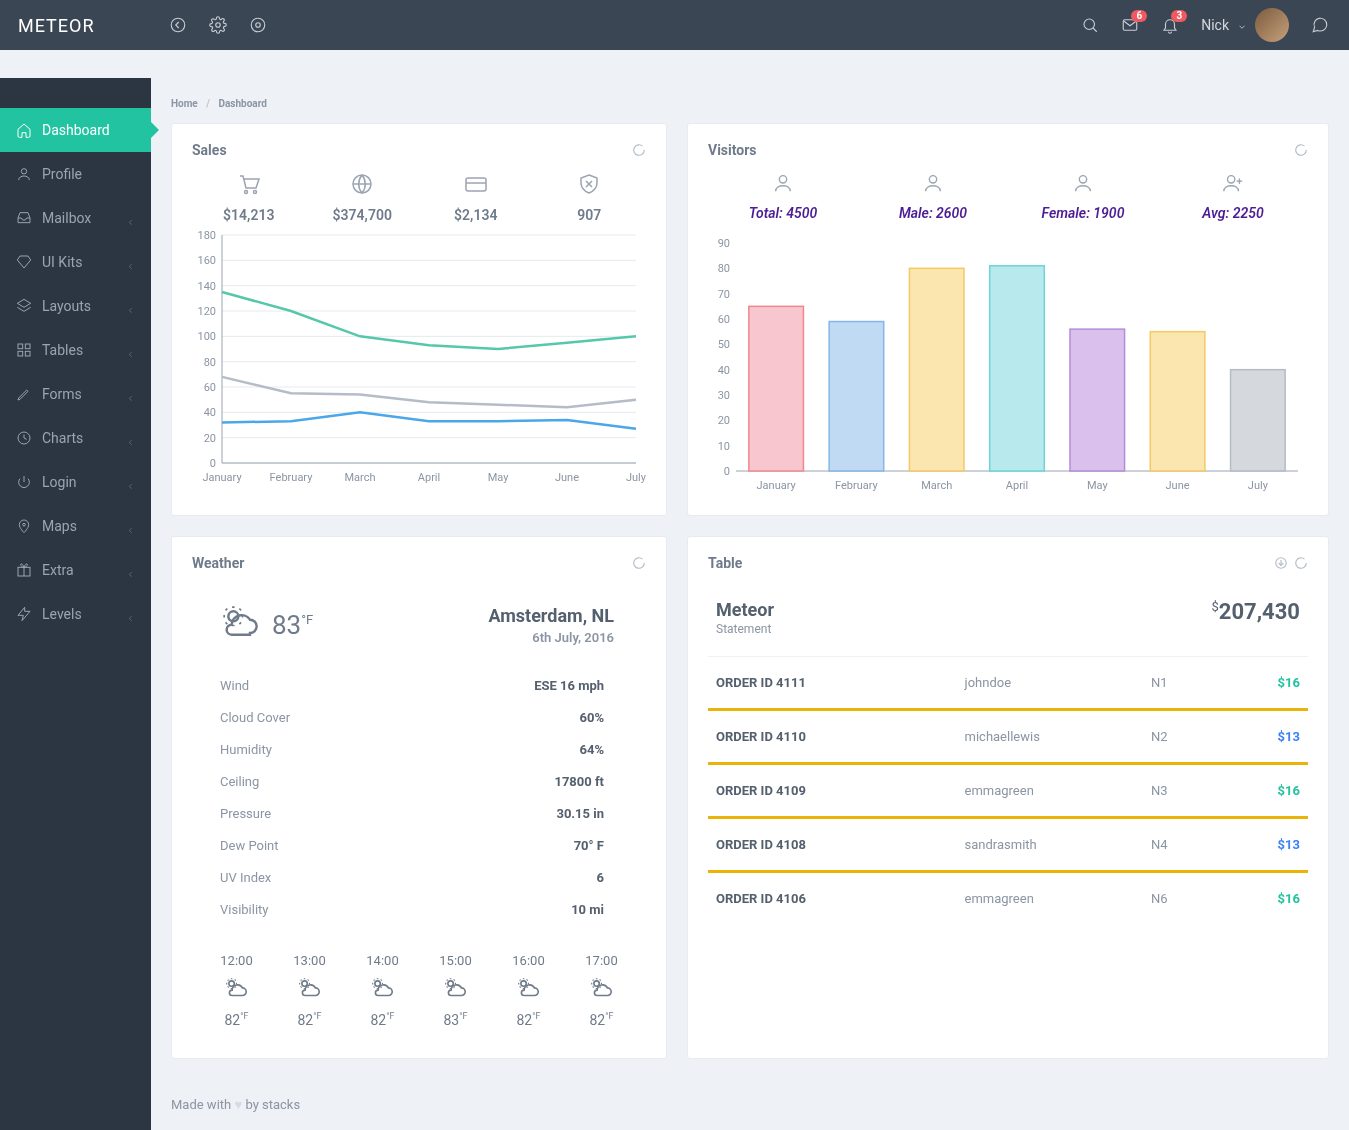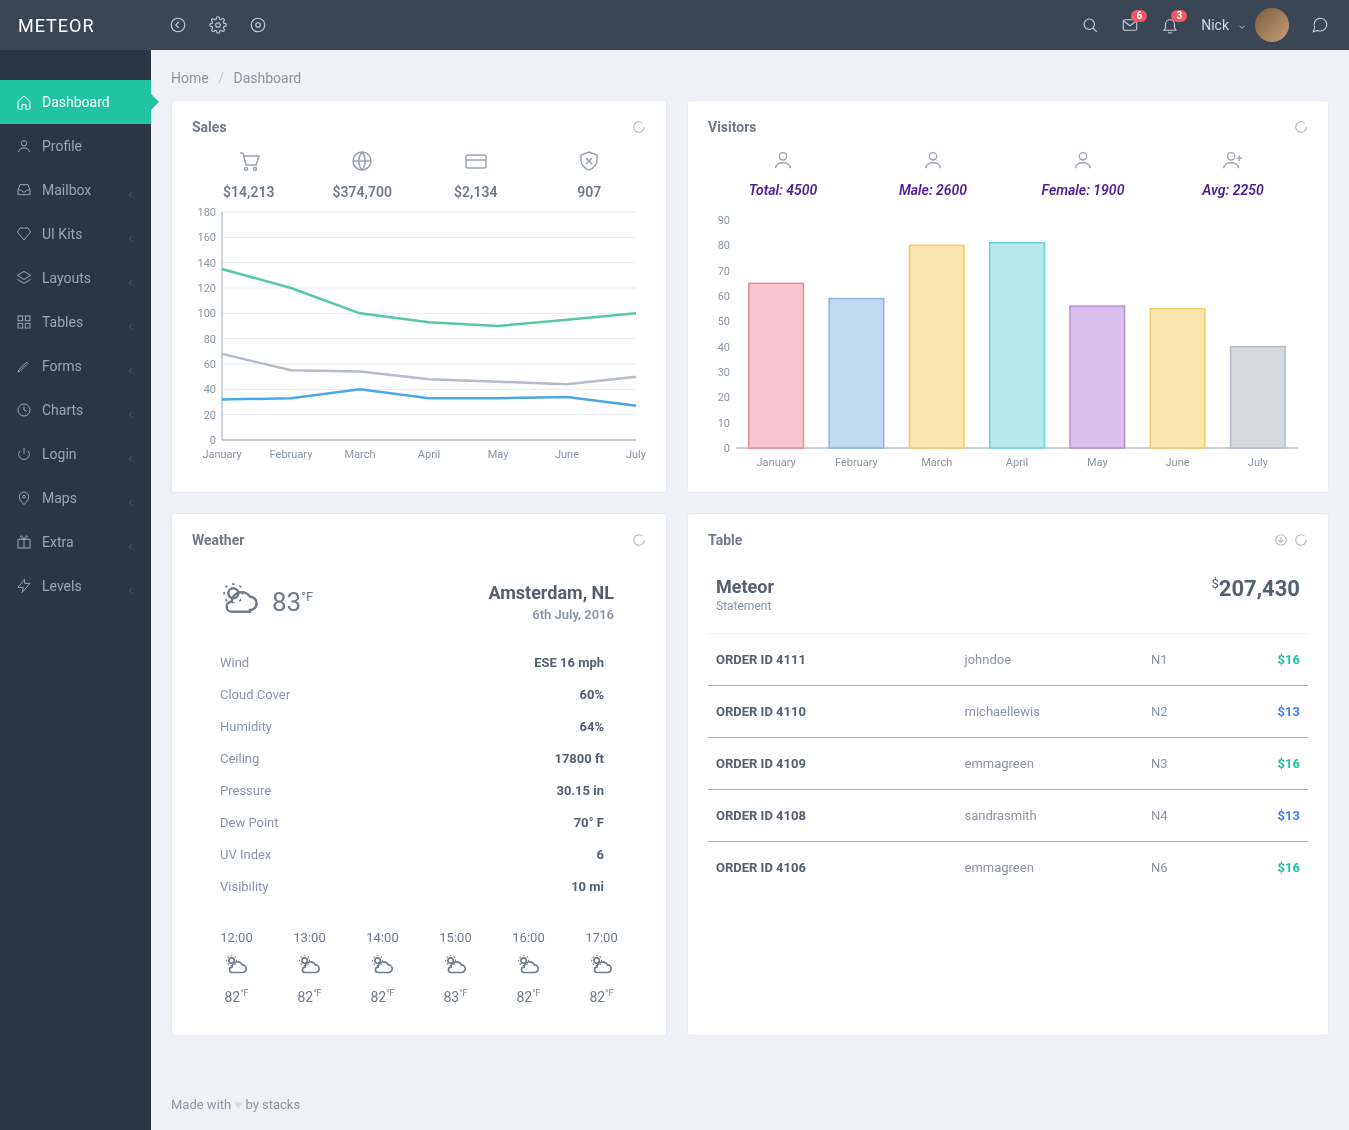--- a/index.html
+++ b/index.html
@@ -1,17 +1,17 @@
 <!DOCTYPE html>
 <html><head>
 <meta charset="utf-8">
 <style>
 * { margin: 0; padding: 0; box-sizing: border-box; }
 body { font-family: -apple-system, BlinkMacSystemFont, "Segoe UI", Roboto, Arial, sans-serif; background: #eef1f5; color: #6f7b8a; font-size: 13px; }
-.app { display: flex; flex-direction: column; height: 1130px; width: 1349px; }
+.app { display: flex; flex-direction: column; height: 1130px; width: 1349px; gap: 28px; }
 
 
 .topbar { background: #3b4655; height: 50px; display: flex; align-items: center; padding: 0 20px 0 0; color: #fff; }
 .brand { width: 151px; padding-left: 18px; font-size: 18px; font-weight: 400; letter-spacing: 1px; color: #fff; }
 .top-icons-left { display: flex; gap: 22px; margin-left: 18px; align-items: center; }
 .top-icons-right { margin-left: auto; display: flex; gap: 22px; align-items: center; }
 .ticon { width: 18px; height: 18px; position: relative; cursor: pointer; }
 .ticon svg { width: 18px; height: 18px; stroke: #c7cdd5; fill: none; stroke-width: 1.5; }
 .badge-dot { position: absolute; top: -6px; right: -8px; background: #f0595f; color: #fff; font-size: 10px; font-weight: bold; padding: 1px 5px; border-radius: 8px; line-height: 1; }
 .user-area { display: flex; align-items: center; gap: 8px; cursor: pointer; }
@@ -24,21 +24,21 @@
 .body { display: flex; flex: 1; min-height: 0; }
 .sidebar { width: 151px; background: #2c3542; padding-top: 30px; }
 .sb-item { display: flex; align-items: center; gap: 10px; padding: 14px 16px; color: #9aa4b2; font-size: 14px; cursor: pointer; position: relative; }
 .sb-item svg { width: 16px; height: 16px; stroke: currentColor; fill: none; stroke-width: 1.5; }
 .sb-item.active { background: #22c3a1; color: #fff; }
 .sb-item.active::after { content: ""; position: absolute; right: -8px; top: 50%; transform: translateY(-50%); border-left: 8px solid #22c3a1; border-top: 8px solid transparent; border-bottom: 8px solid transparent; }
 .sb-chev { margin-left: auto; width: 9px; height: 9px; }
 .sb-chev svg { width: 9px; height: 9px; stroke: #6b7684; fill: none; stroke-width: 2; }
 
 .main { flex: 1; display: flex; flex-direction: column; min-width: 0; }
-.breadcrumb { padding: 20px 20px 14px 20px; font-size: 14px; color: #8b95a3; }
+.breadcrumb { padding: 20px 20px 14px 20px; font-size: 10px; color: #8b95a3; font-weight: bold; }
 .breadcrumb .sep { margin: 0 6px; color: #c0c6ce; }
 .content { padding: 0 20px; display: grid; grid-template-columns: 496px 1fr; grid-template-rows: auto auto; gap: 20px; flex: 1; align-content: start; }
 .panel { background: #fff; border: 1px solid #e7ebf1; border-radius: 3px; padding: 18px 20px 20px 20px; }
 .panel-head { display: flex; align-items: center; margin-bottom: 14px; }
 .panel-title { font-size: 14px; font-weight: 700; color: #6f7b8a; }
 .panel-actions { margin-left: auto; display: flex; gap: 6px; }
 .panel-actions .picon { width: 14px; height: 14px; cursor: pointer; }
 .panel-actions svg { width: 14px; height: 14px; stroke: #b4bcc7; fill: none; stroke-width: 2; }
 
 
@@ -78,21 +78,21 @@
 .fcast .ft { font-size: 14px; }
 .fcast .ft sup { font-size: 9px; }
 
 
 .table-header { display: flex; align-items: flex-start; justify-content: space-between; padding: 14px 8px 20px 8px; border-bottom: 1px solid #eef1f5; margin-bottom: 0; }
 .tbl-title { font-size: 18px; font-weight: 700; color: #55606e; }
 .tbl-sub { font-size: 12px; color: #8b95a3; margin-top: 2px; }
 .tbl-amount { font-size: 22px; font-weight: 700; color: #55606e; }
 .tbl-amount .cur { font-size: 13px; vertical-align: super; font-weight: 400; }
 .data-table { width: 100%; }
-.data-table .row { display: flex; padding: 18px 8px; border-bottom: 1px solid #eab308; font-size: 13px; align-items: center; }
+.data-table .row { display: flex; padding: 18px 8px; border-bottom: 3px solid #eab308; font-size: 13px; align-items: center; }
 .data-table .row:last-child { border-bottom: none; }
 .col-order { flex: 2; font-weight: 700; color: #55606e; }
 .col-user { flex: 1.5; color: #8b95a3; }
 .col-nr { flex: 0.6; color: #8b95a3; }
 .col-price { flex: 0.6; text-align: right; font-weight: 700; }
 .price-up { color: #22c3a1; }
 .price-down { color: #3b82f6; }
 
 .footer { padding: 24px 20px 18px 20px; font-size: 13px; color: #8b95a3; }
 .footer .heart { color: #d7dbe2; }

